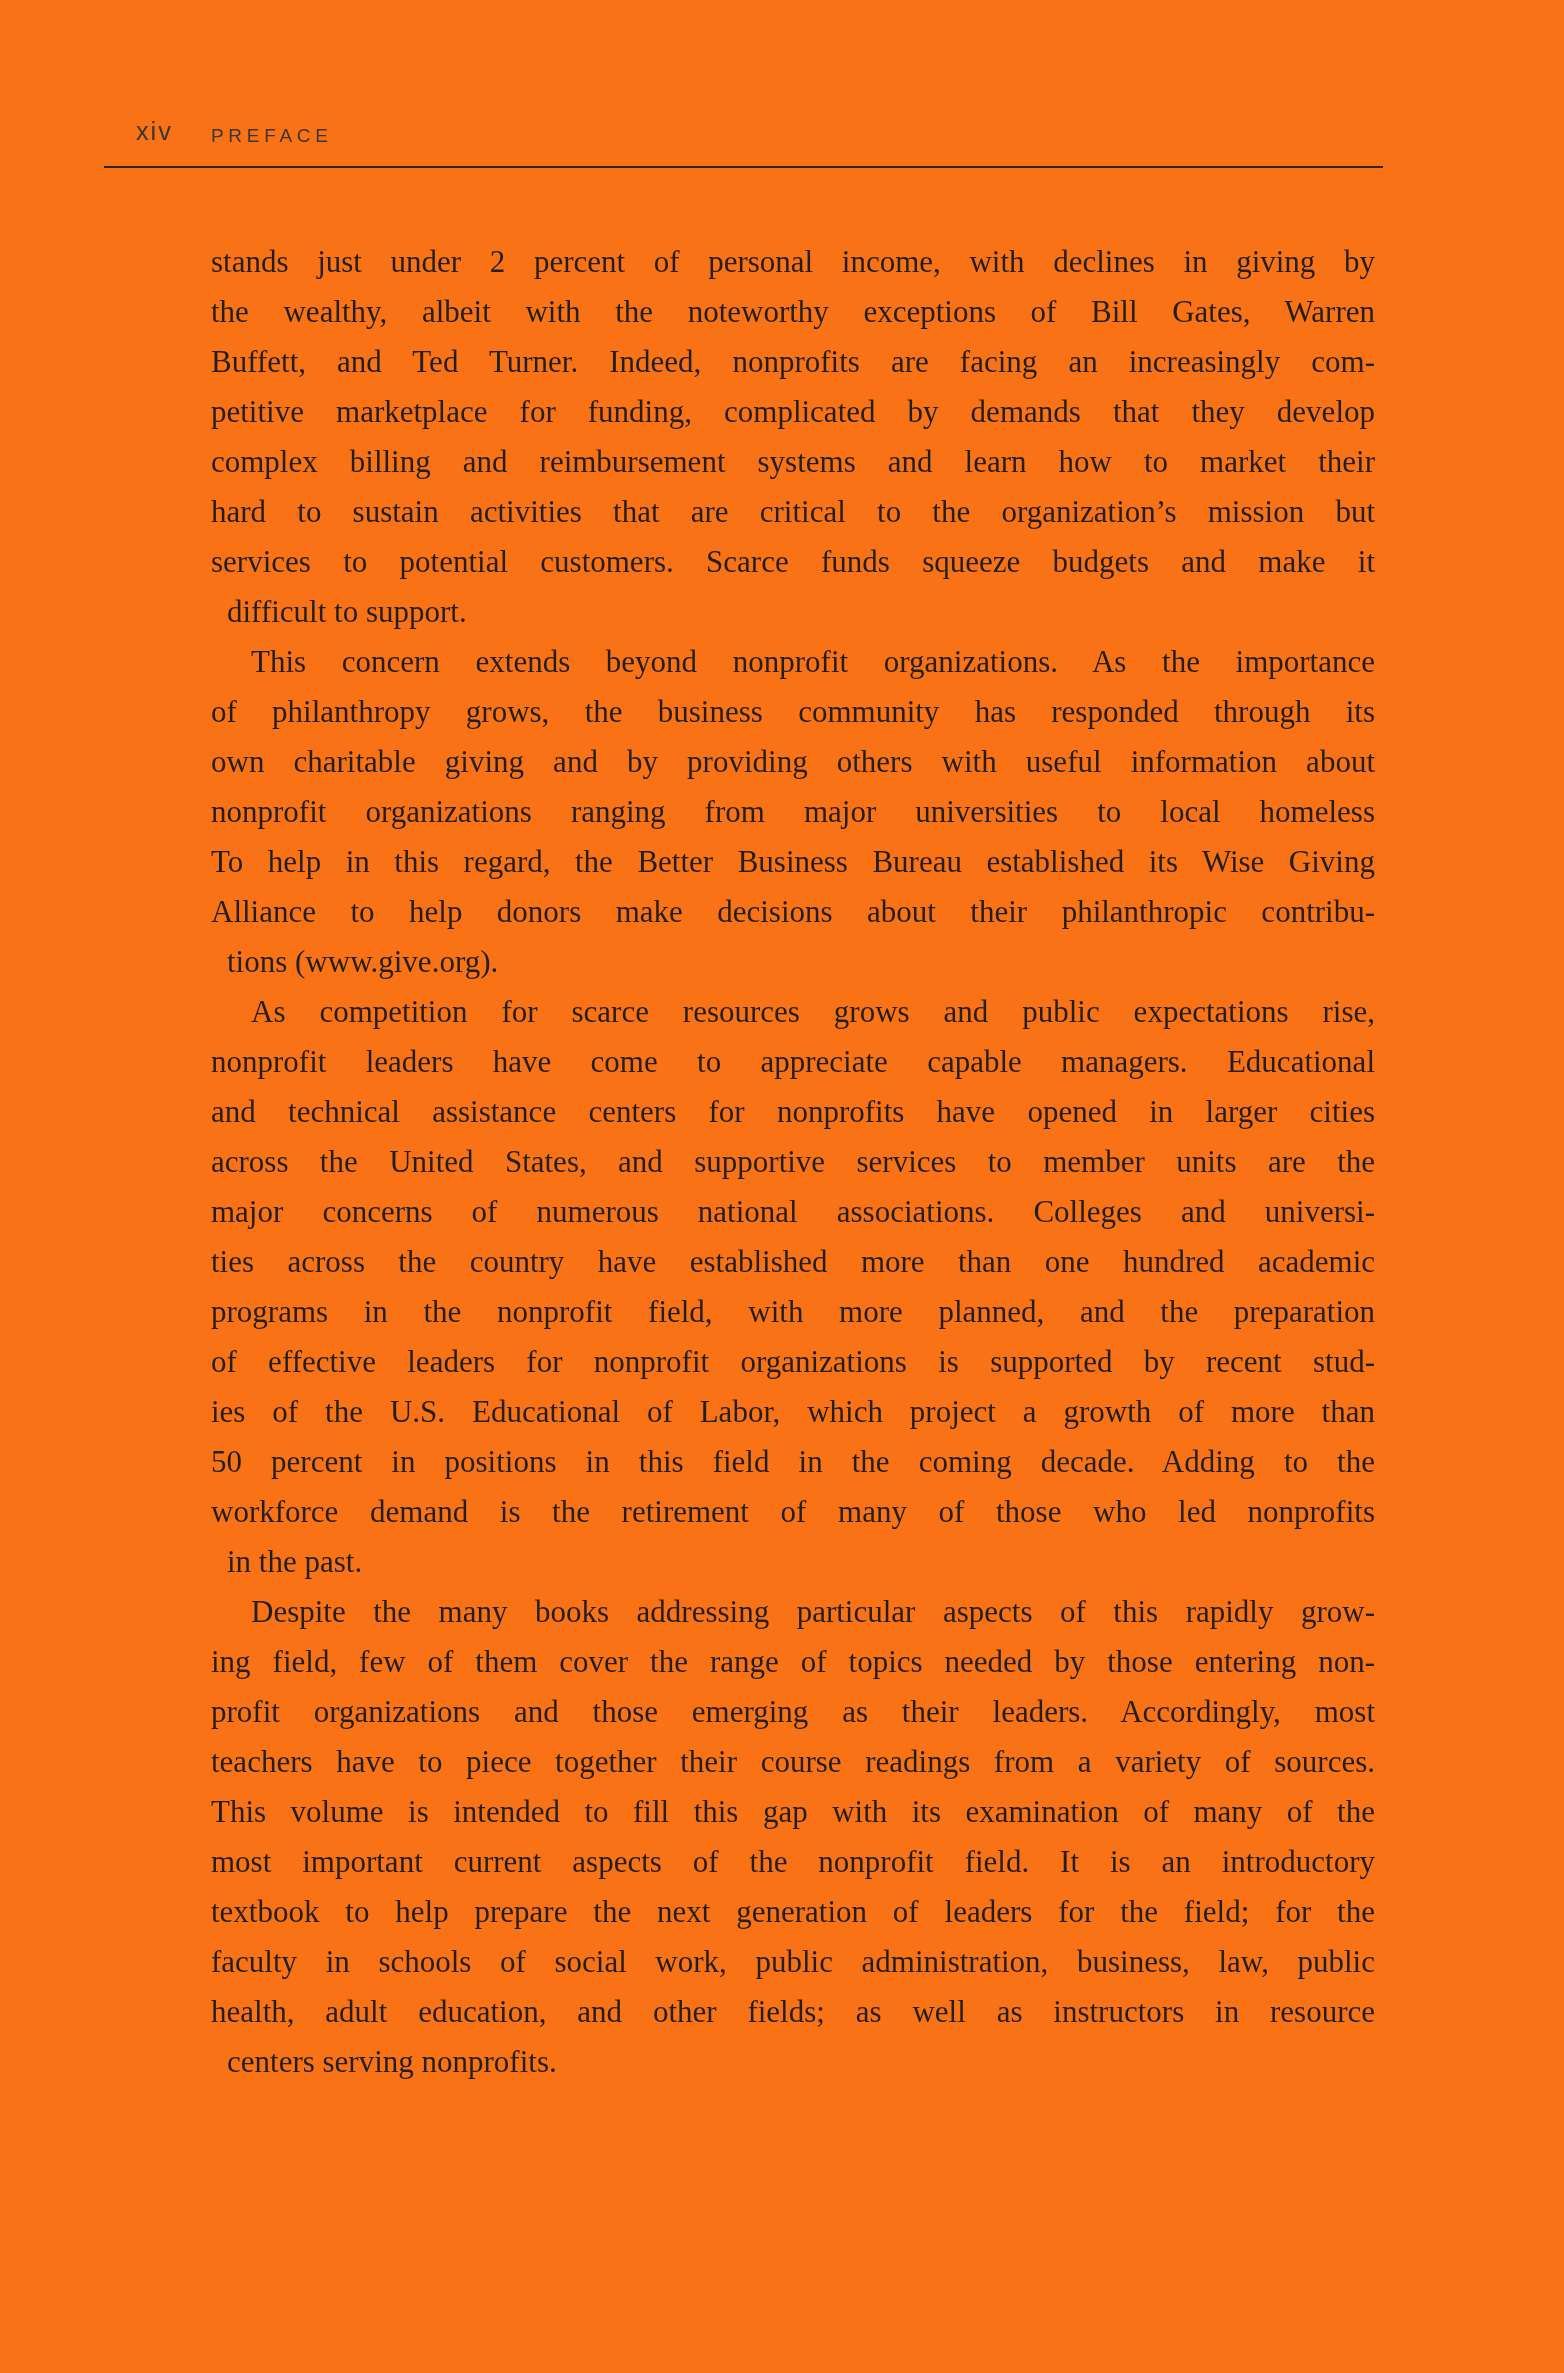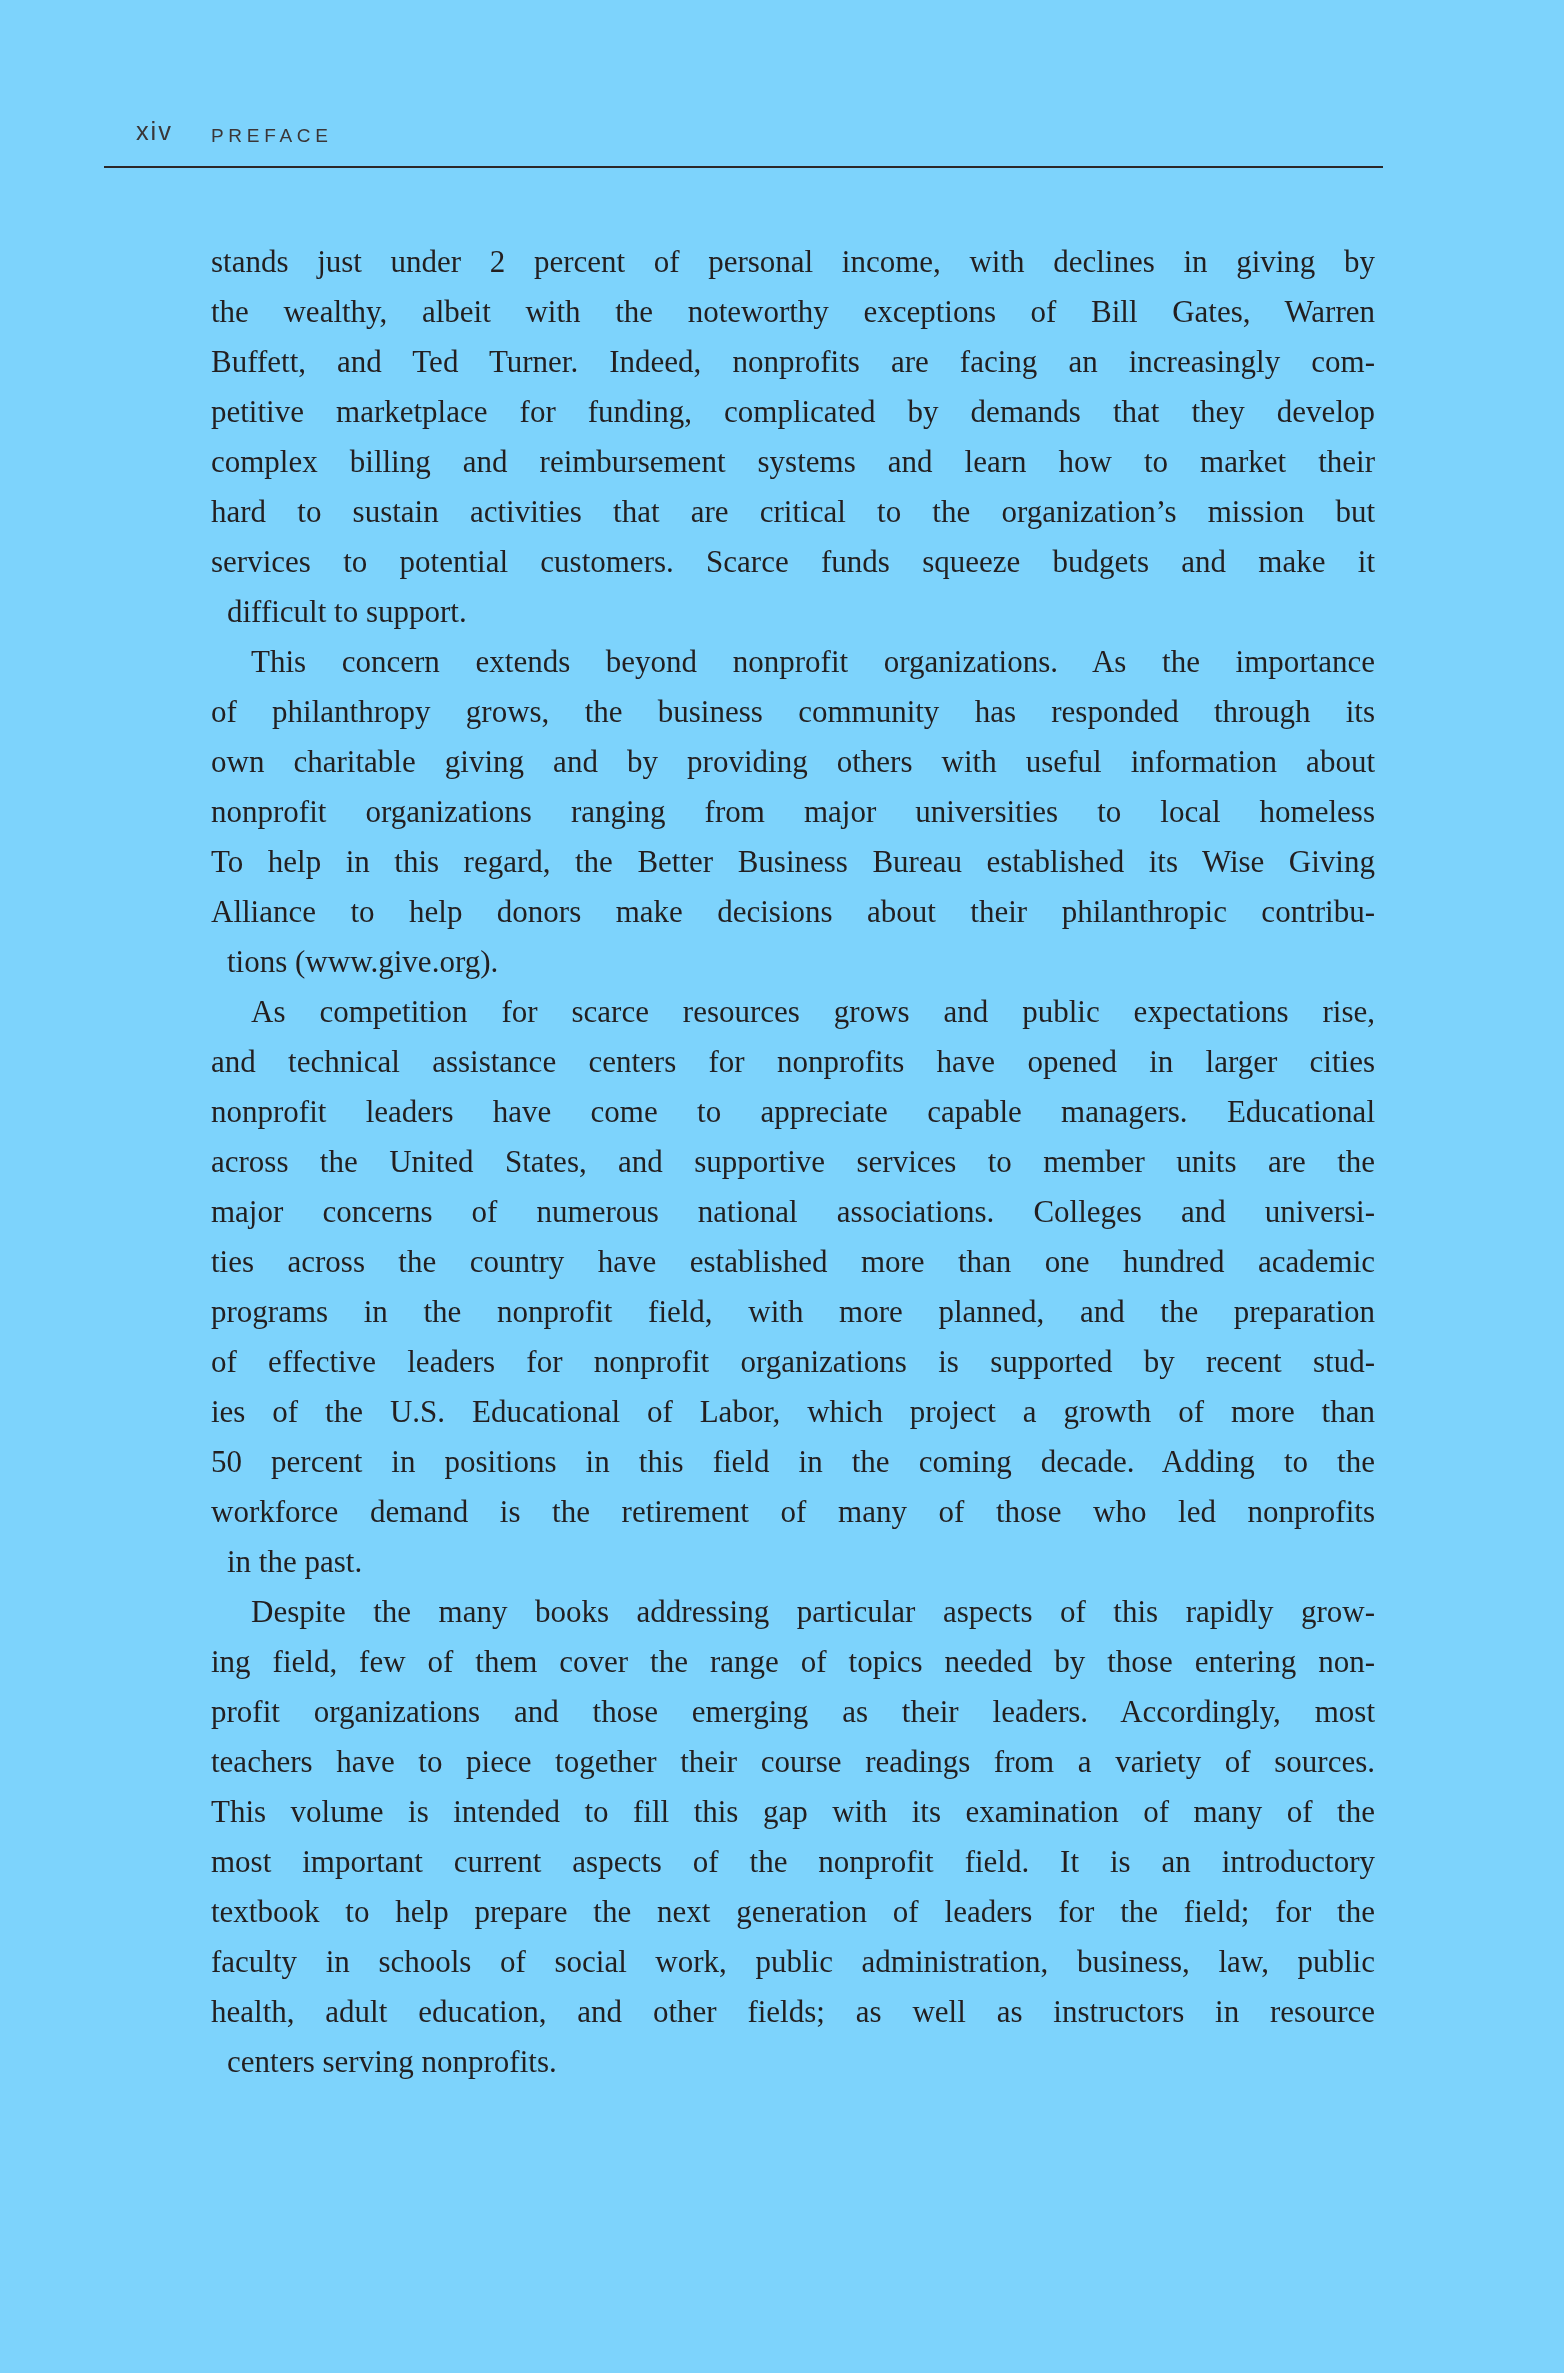--- a/index.html
+++ b/index.html
@@ -67,21 +67,21 @@
     text-align-last: left;
     margin-left: 16px;
   }
   .para.indent .line.first {
     text-indent: 40px;
   }
 </style>
 </head>
 <body>
 
-<div class="page" style="background: #7dd3fc;">
+<div class="page" style="background: #f97316;">
 
   <div class="running-header" style="color: rgb(58, 54, 55);">
     <span class="folio">xiv</span>
     <span class="running-head-title">PREFACE</span>
   </div>
 
   <div class="header-rule" style="background: rgb(43, 39, 40);"></div>
 
   <div class="body-text" style="color: rgb(35, 31, 32);">
       <div class="para">
@@ -98,22 +98,22 @@
         <div class="line first">This concern extends beyond nonprofit organizations. As the importance</div>
         <div class="line">of philanthropy grows, the business community has responded through its</div>
         <div class="line">own charitable giving and by providing others with useful information about</div>
         <div class="line">nonprofit organizations ranging from major universities to local homeless</div>
         <div class="line">To help in this regard, the Better Business Bureau established its Wise Giving</div>
         <div class="line">Alliance to help donors make decisions about their philanthropic contribu-</div>
         <div class="line last">tions (www.give.org).</div>
       </div>
       <div class="para indent">
         <div class="line first">As competition for scarce resources grows and public expectations rise,</div>
+        <div class="line">nonprofit leaders have come to appreciate capable managers. Educational</div>
         <div class="line">and technical assistance centers for nonprofits have opened in larger cities</div>
-        <div class="line">nonprofit leaders have come to appreciate capable managers. Educational</div>
         <div class="line">across the United States, and supportive services to member units are the</div>
         <div class="line">major concerns of numerous national associations. Colleges and universi-</div>
         <div class="line">ties across the country have established more than one hundred academic</div>
         <div class="line">programs in the nonprofit field, with more planned, and the preparation</div>
         <div class="line">of effective leaders for nonprofit organizations is supported by recent stud-</div>
         <div class="line">ies of the U.S. Educational of Labor, which project a growth of more than</div>
         <div class="line">50 percent in positions in this field in the coming decade. Adding to the</div>
         <div class="line">workforce demand is the retirement of many of those who led nonprofits</div>
         <div class="line last">in the past.</div>
       </div>

